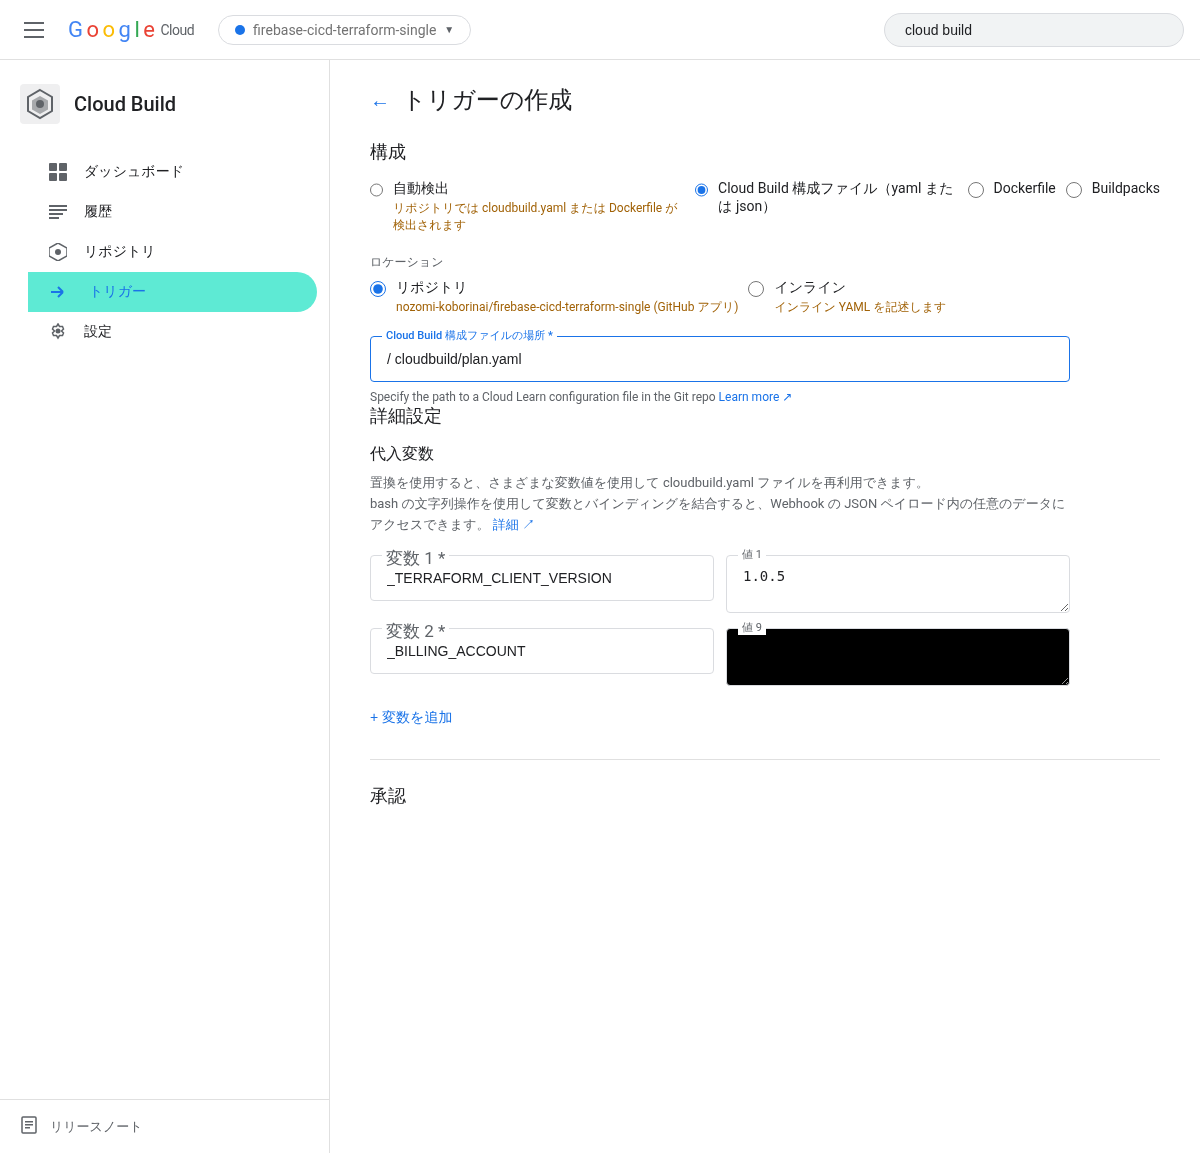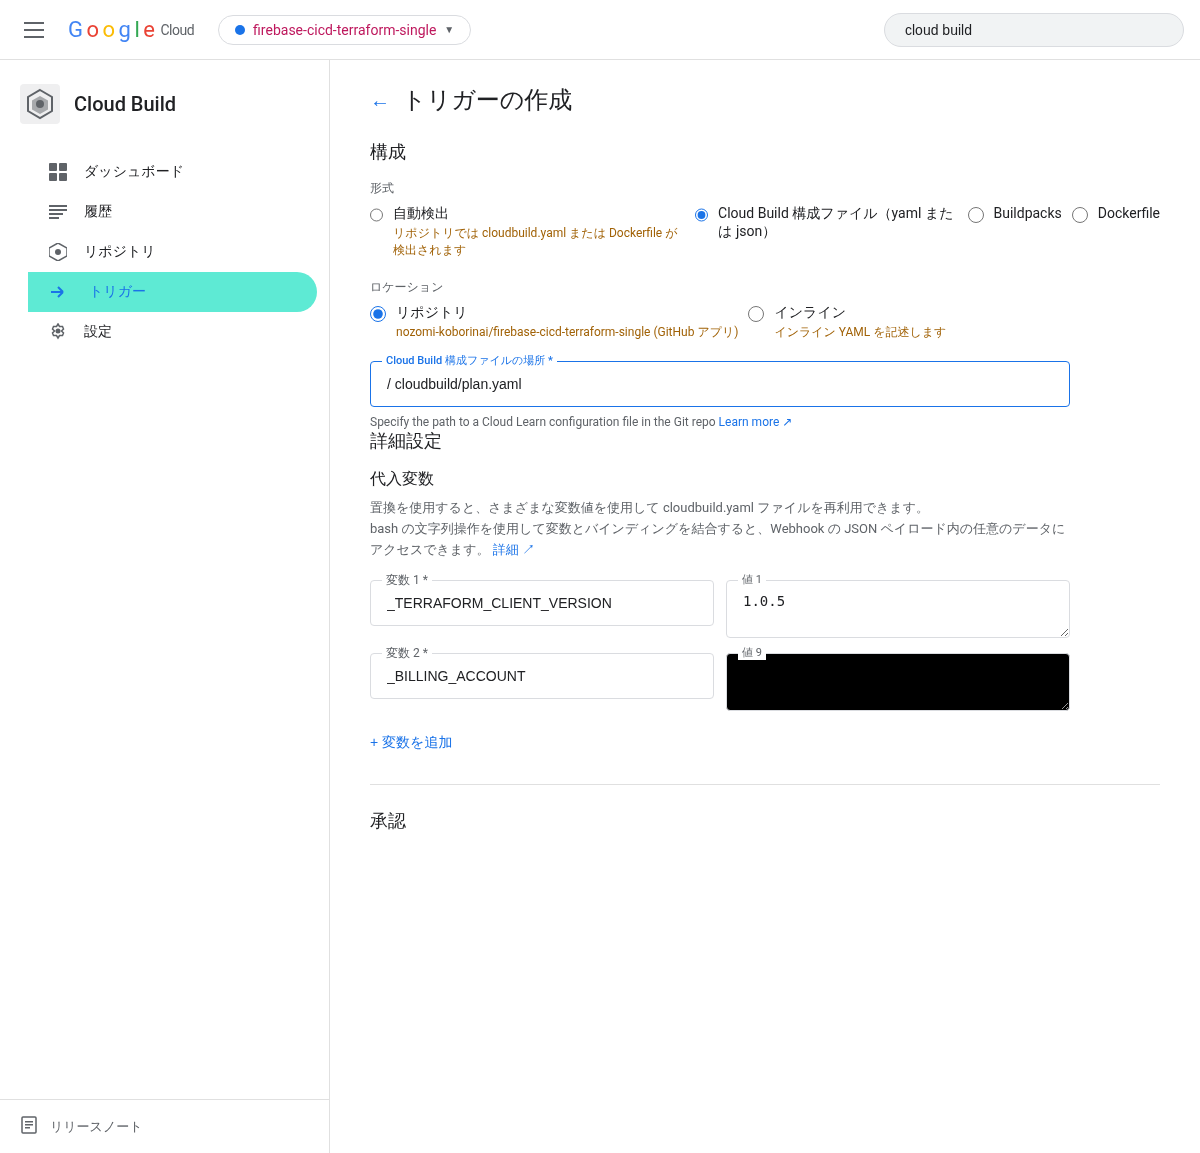--- a/index.html
+++ b/index.html
@@ -58,21 +58,21 @@
       cursor: pointer;
       margin-left: 8px;
     }
     .project-dot {
       width: 10px;
       height: 10px;
       border-radius: 50%;
       background: #1a73e8;
       display: inline-block;
     }
-    .project-name { font-size: 14px; color: #be185d; }
+    .project-name { font-size: 14px; color: #737373; }
     .chevron-down {
       font-size: 10px;
       color: #5f6368;
     }
     .search-box {
       margin-left: auto;
       background: #f1f3f4;
       border: 1px solid #dadce0;
       border-radius: 24px;
       padding: 8px 20px;
@@ -293,21 +293,21 @@
       max-width: 700px;
     }
     .var-field {
       flex: 1;
       position: relative;
     }
     .var-field-label {
       position: absolute;
       top: -8px;
       left: 12px;
-      font-size: 12px;
+      font-size: 17px;
       color: #5f6368;
       background: #fff;
       padding: 0 4px;
     }
     .var-input {
       width: 100%;
       border: 1px solid #dadce0;
       border-radius: 4px;
       padding: 14px 16px;
       font-size: 14px;
@@ -482,49 +482,48 @@
   <main class="main-content">
 
     <div class="page-header">
       <a class="back-btn" href="#">←</a>
       <h1 class="page-title">トリガーの作成</h1>
     </div>
 
     <div>
       <div class="section-title">構成</div>
 
-      <div class="subsection-label">形式</div>
       <div class="radio-group">
 
         <label class="radio-option">
           <input type="radio" name="format" style="">
           <div>
             <div class="radio-label">自動検出</div>
             <div class="radio-sublabel">リポジトリでは cloudbuild.yaml または Dockerfile が検出されます</div>
           </div>
         </label>
 
         <label class="radio-option">
           <input type="radio" name="format" checked="" style="">
           <div>
             <div class="radio-label">Cloud Build 構成ファイル（yaml または json）</div>
           </div>
         </label>
 
         <label class="radio-option">
           <input type="radio" name="format" style="">
           <div>
-            <div class="radio-label">Buildpacks</div>
+            <div class="radio-label">Dockerfile</div>
           </div>
         </label>
 
         <label class="radio-option">
           <input type="radio" name="format" style="">
           <div>
-            <div class="radio-label">Dockerfile</div>
+            <div class="radio-label">Buildpacks</div>
           </div>
         </label>
       </div>
 
       <div class="location-group">
         <div class="subsection-label">ロケーション</div>
         <div class="radio-group">
 
           <label class="radio-option">
             <input type="radio" name="location" checked="" style="">

